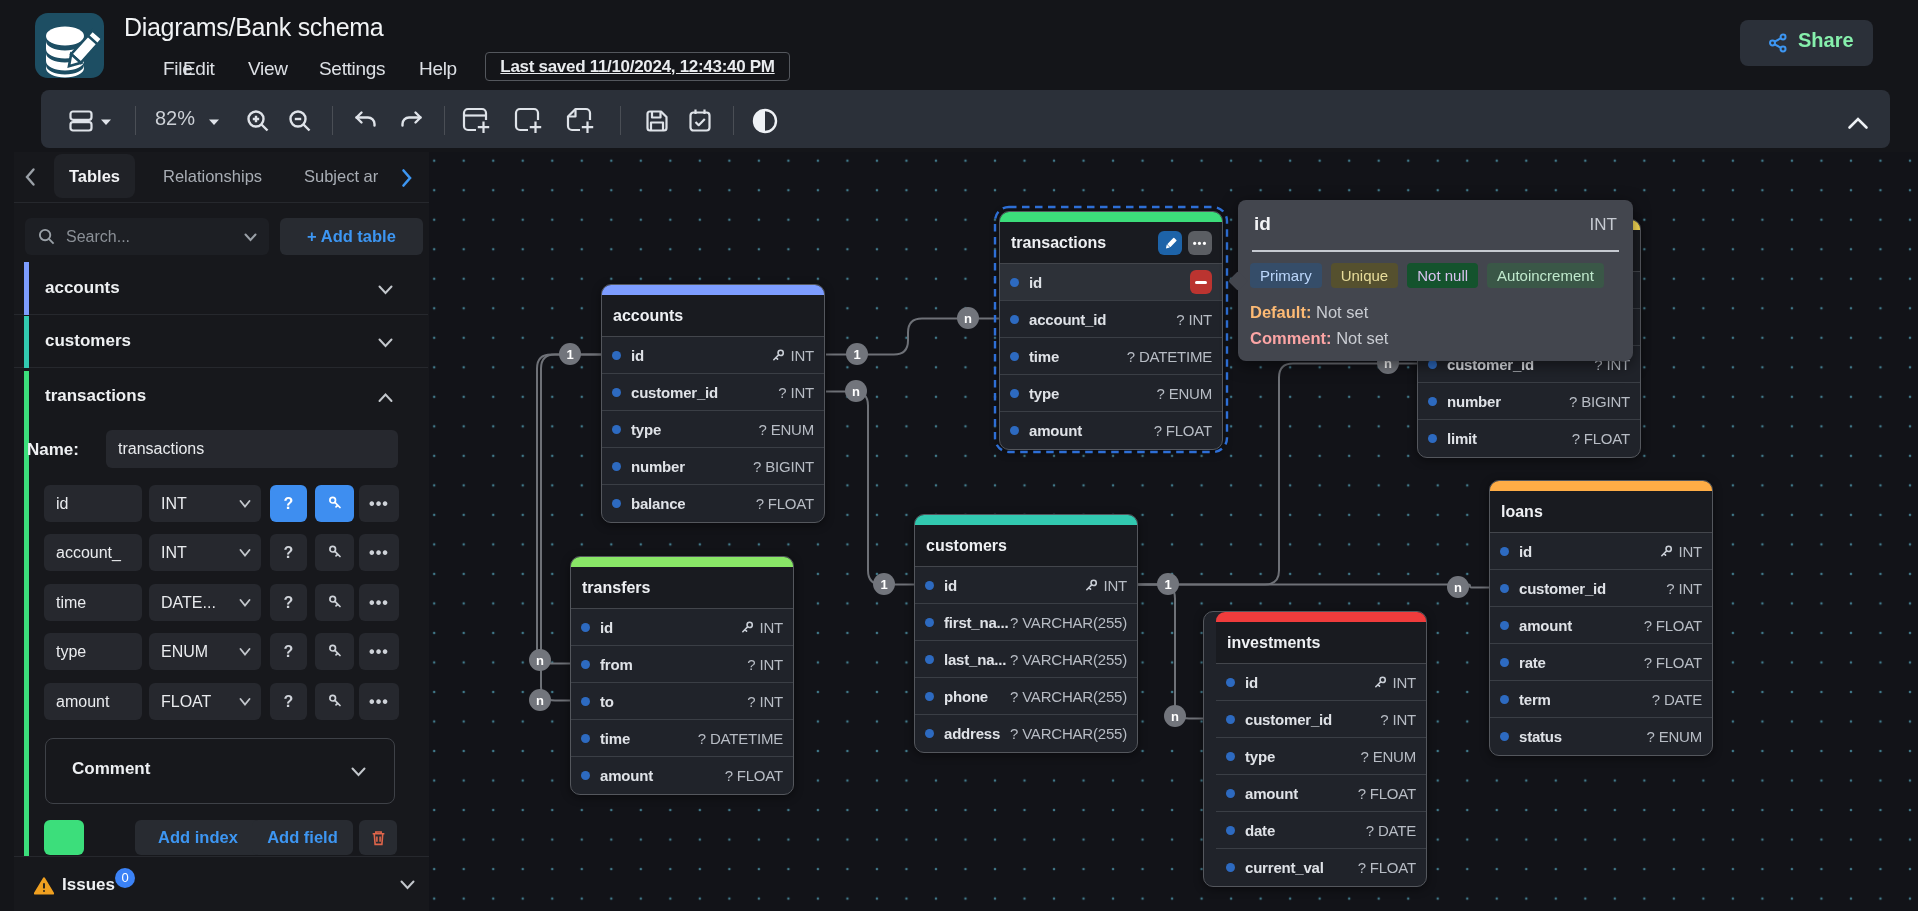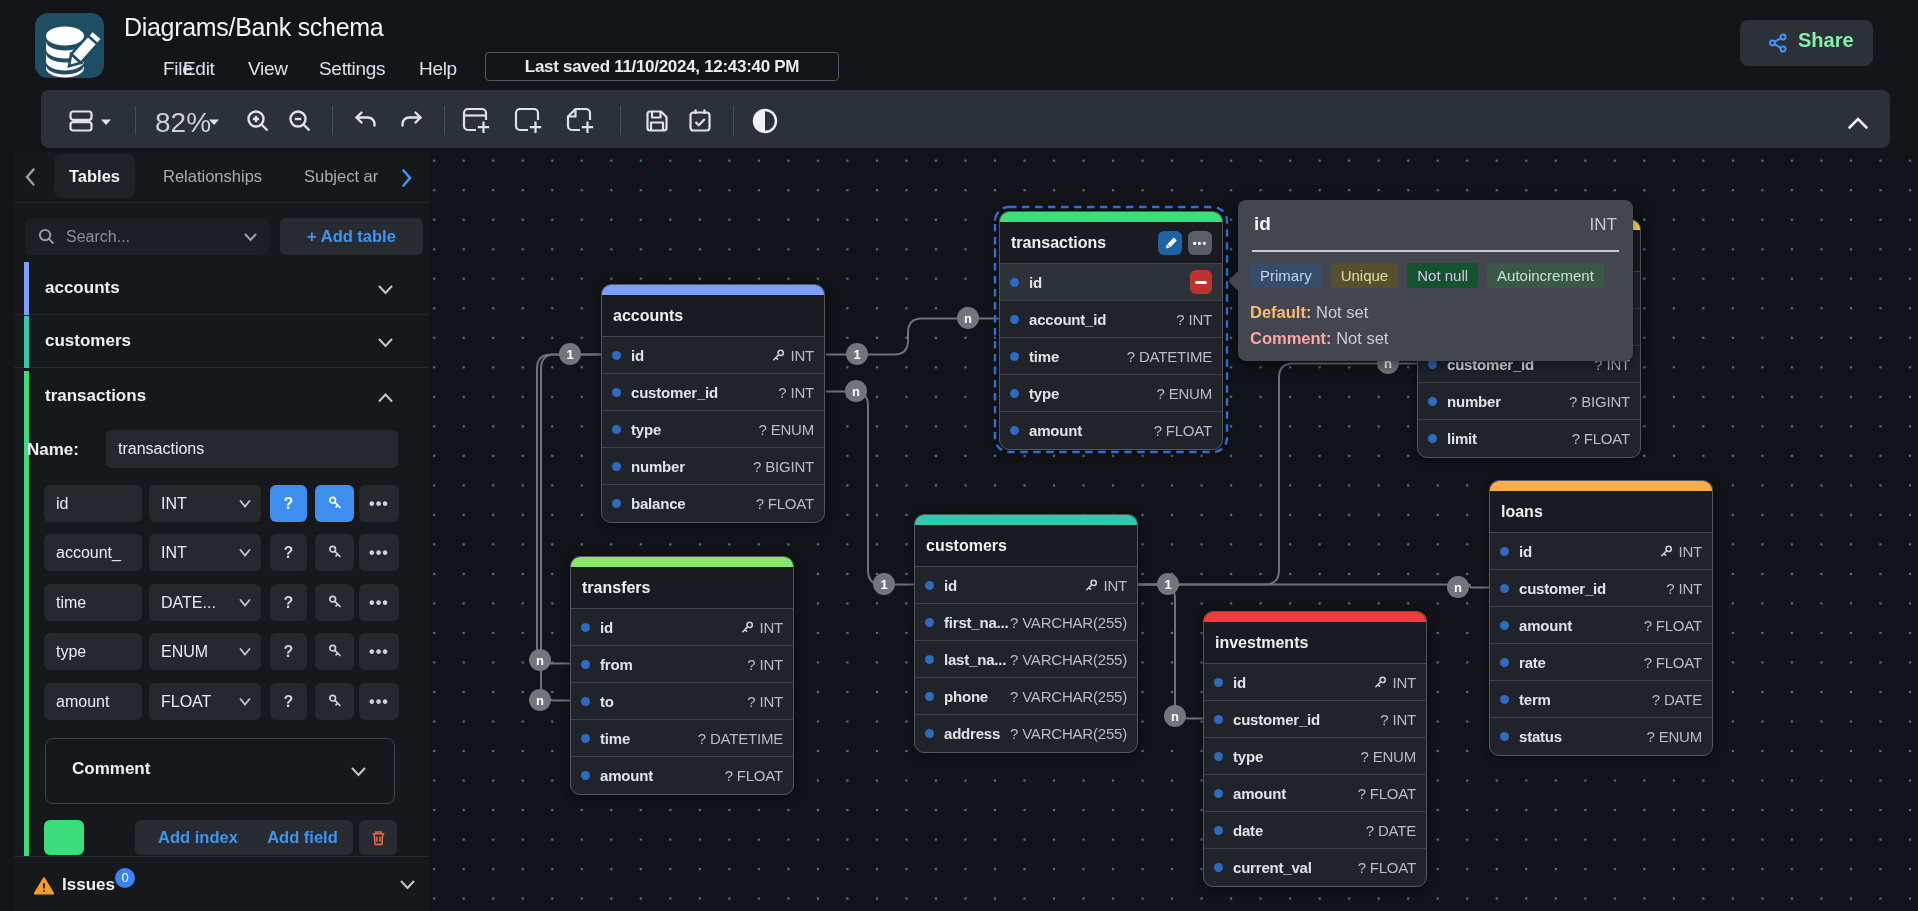--- a/index.html
+++ b/index.html
@@ -4,28 +4,28 @@
 <style>
   * { margin:0; padding:0; box-sizing:border-box; }
   html,body { width:1918px; height:911px; overflow:hidden; background:#141519; font-family:"Liberation Sans", sans-serif; }
   #app { position:relative; width:1918px; height:911px; }
 
   
   .header { position:absolute; left:0; top:0; width:1918px; height:152px; background:#141519; }
   .logo { position:absolute; left:35px; top:13px; width:69px; height:65px; background:#1d4e63; border-radius:13px; overflow:hidden; }
   .title { position:absolute; left:124px; top:13px; font-size:25px; color:#f1f3f5; letter-spacing:-0.3px; }
   .menu span { position:absolute; top:58px; font-size:19px; color:#dde0e5; letter-spacing:-0.3px; }
-  .lastsaved { position:absolute; left:485px; top:52px; width:354px; height:29px; border:1px solid #54575d; border-radius:4px; color:#e9ebee; font-size:17px; font-weight:bold; text-align:center; line-height:27px; letter-spacing:-0.3px; }
+  .lastsaved { position:absolute; left:485px; top:52px; width:305px; height:29px; border:1px solid #54575d; border-radius:4px; color:#e9ebee; font-size:17px; font-weight:bold; text-align:center; line-height:27px; letter-spacing:-0.3px;text-decoration:underline; }
   .share { position:absolute; left:1740px; top:20px; width:133px; height:46px; background:#2b3039; border-radius:8px; color:#86efac; font-size:20px; font-weight:bold; }
 
   
   .toolbar { position:absolute; left:41px; top:90px; width:1849px; height:58px; background:#2b3039; border-radius:8px; }
   .toolbar svg { position:absolute; }
   .tdiv { position:absolute; top:16px; width:1px; height:29px; background:#4a4e55; }
-  .pct { position:absolute; left:114px; top:17px; font-size:28px; color:#ccd0d6; }
+  .pct { position:absolute; left:114px; top:17px; font-size:20px; color:#ccd0d6; }
 
   
   .sidebar { position:absolute; left:14px; top:152px; width:429px; height:759px; background:#17181c; }
   .tabs { position:absolute; left:0; top:0; width:429px; height:51px; border-bottom:1px solid #26282d; }
   .tab-act { position:absolute; left:40px; top:2px; width:81px; height:44px; background:#202227; border-radius:8px; color:#f2f3f5; font-weight:bold; font-size:16.5px; text-align:center; line-height:44px; }
   .tab { position:absolute; top:0; height:48px; line-height:48px; color:#a8adb4; font-size:16.5px; }
 
   .search { position:absolute; left:11px; top:66px; width:244px; height:37px; background:#1d1f24; border-radius:6px; color:#8b9097; font-size:16px; line-height:37px; }
   .addtbl { position:absolute; left:266px; top:66px; width:143px; height:37px; background:#282b31; border-radius:6px; color:#3d96f2; font-size:16.5px; font-weight:bold; text-align:center; line-height:37px; }
 
@@ -457,21 +457,21 @@
               <g fill="none" stroke="#c9ced6" stroke-width="1.7" stroke-linecap="round">
                 <circle cx="10.3" cy="5.2" r="2.8"></circle>
                 <path d="M8.1 7.4 L3 12.5 M5.3 10.2 l1.7 1.7"></path>
               </g>
             </svg>INT</span></div>
   <div class="r"><i class="d"></i>first_na...<span class="t">? VARCHAR(255)</span></div>
   <div class="r"><i class="d"></i>last_na...<span class="t">? VARCHAR(255)</span></div>
   <div class="r"><i class="d"></i>phone<span class="t">? VARCHAR(255)</span></div>
   <div class="r"><i class="d"></i>address<span class="t">? VARCHAR(255)</span></div>
 </div>
-<div class="tbl" style="left:774px;top:459px;">
+<div class="tbl" style="left:774px;top:459px;padding-left:12px;">
   <div class="strip" style="background:#f03c3c"></div>
   <div class="th">investments</div>
   <div class="r"><i class="d"></i>id<span class="t"><svg class="k" width="15" height="15" viewBox="0 0 16 16" style="margin-right:4px;">
               <g fill="none" stroke="#c9ced6" stroke-width="1.7" stroke-linecap="round">
                 <circle cx="10.3" cy="5.2" r="2.8"></circle>
                 <path d="M8.1 7.4 L3 12.5 M5.3 10.2 l1.7 1.7"></path>
               </g>
             </svg>INT</span></div>
   <div class="r"><i class="d"></i>customer_id<span class="t">? INT</span></div>
   <div class="r"><i class="d"></i>type<span class="t">? ENUM</span></div>

